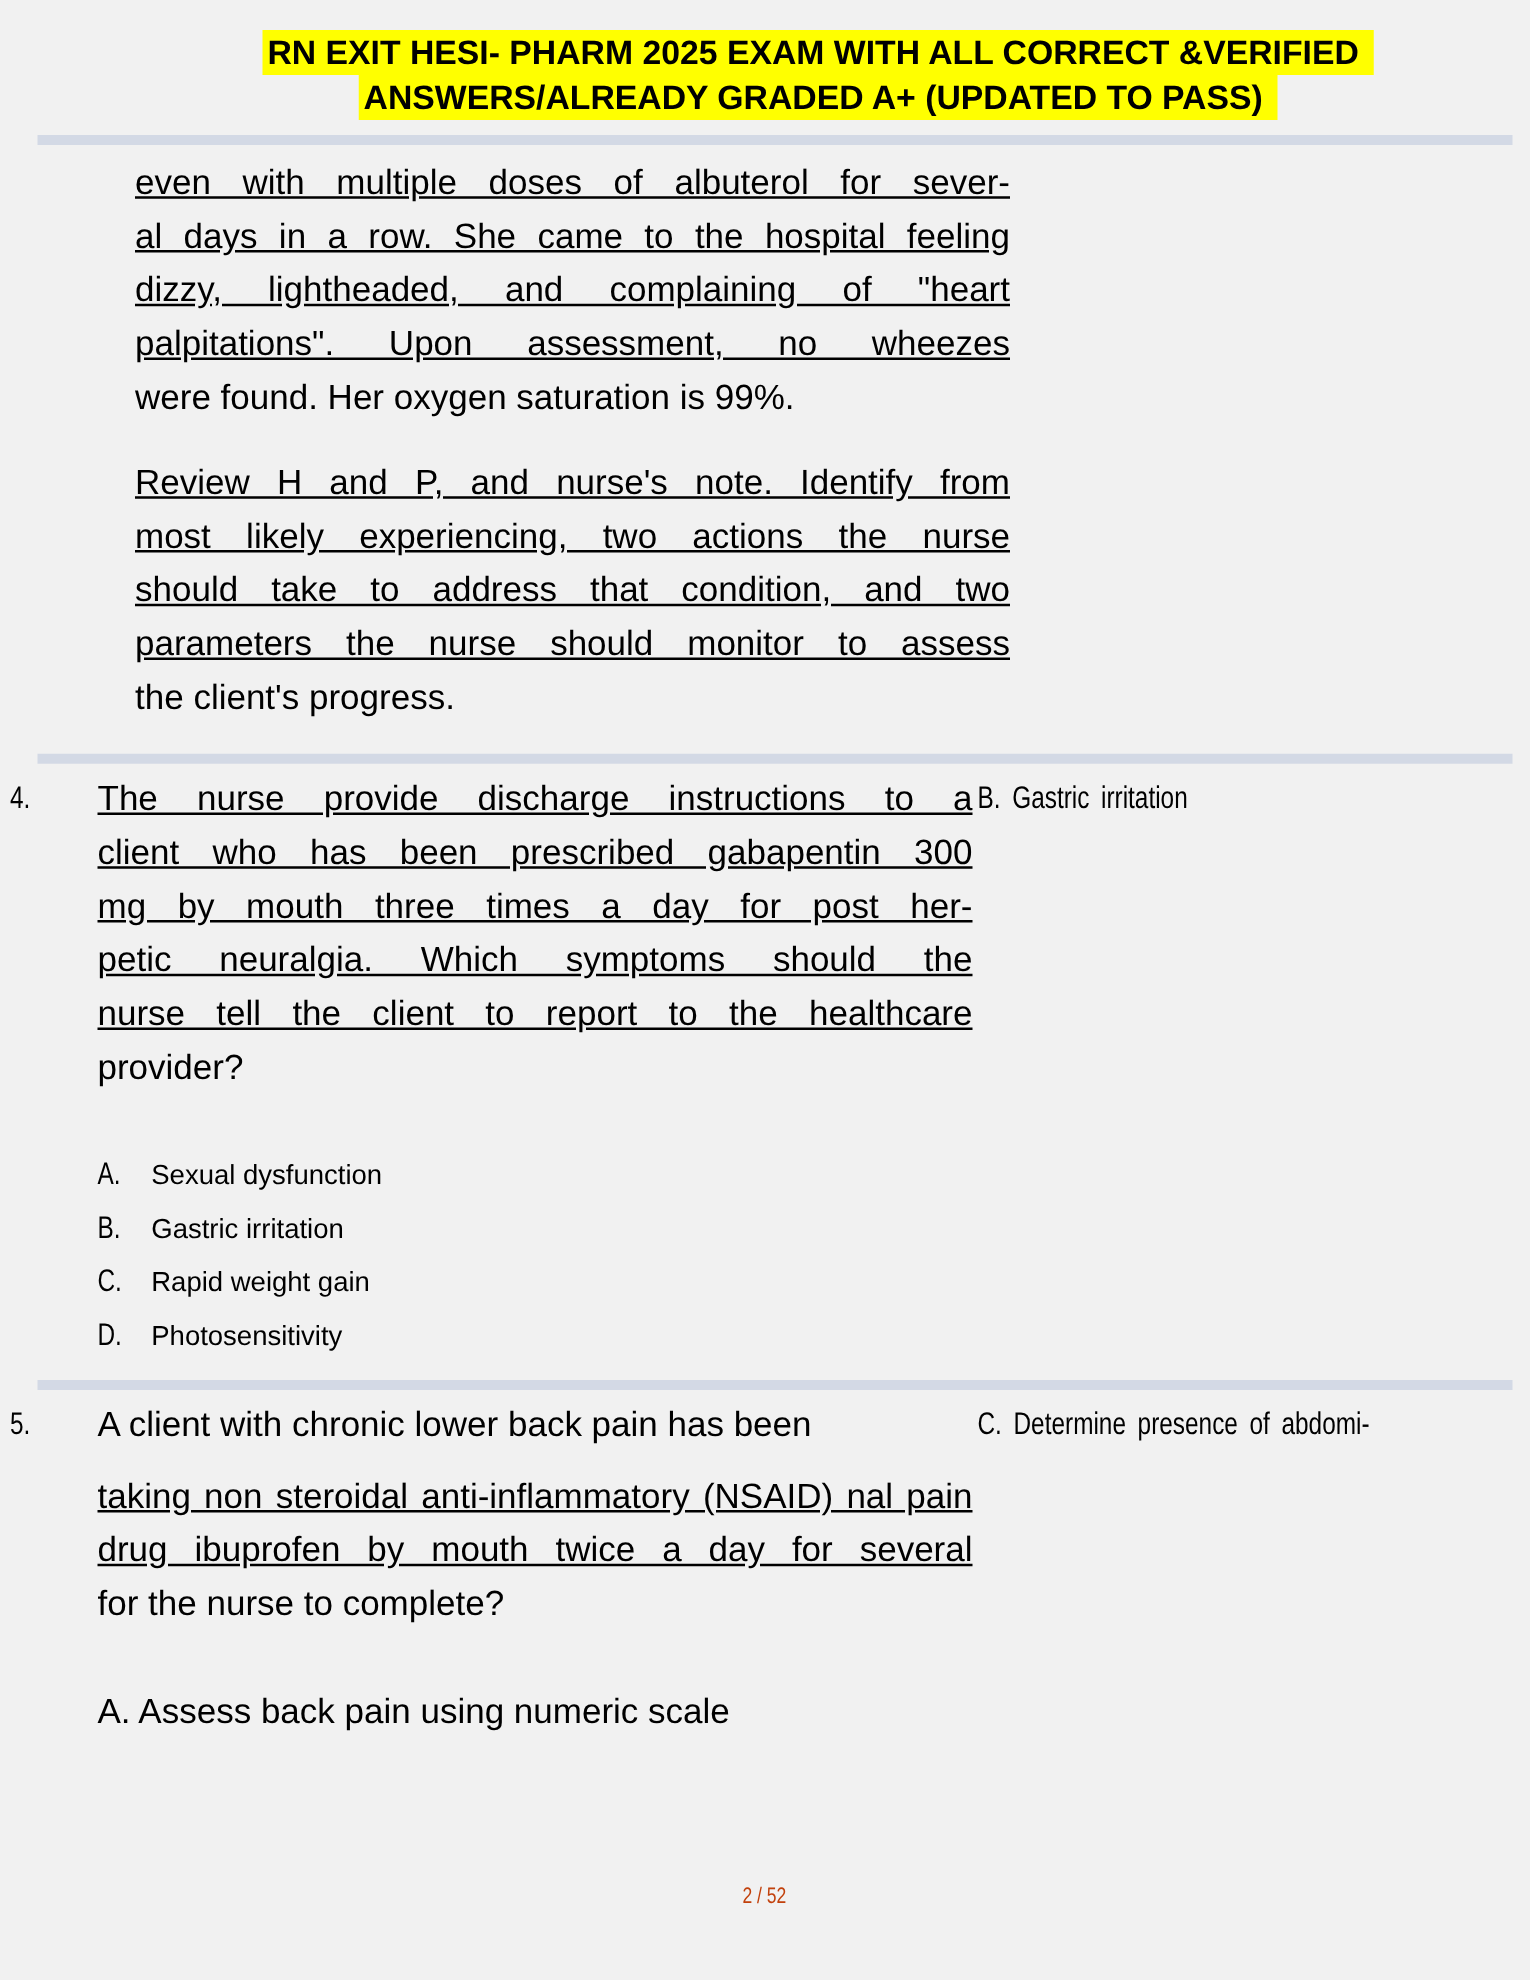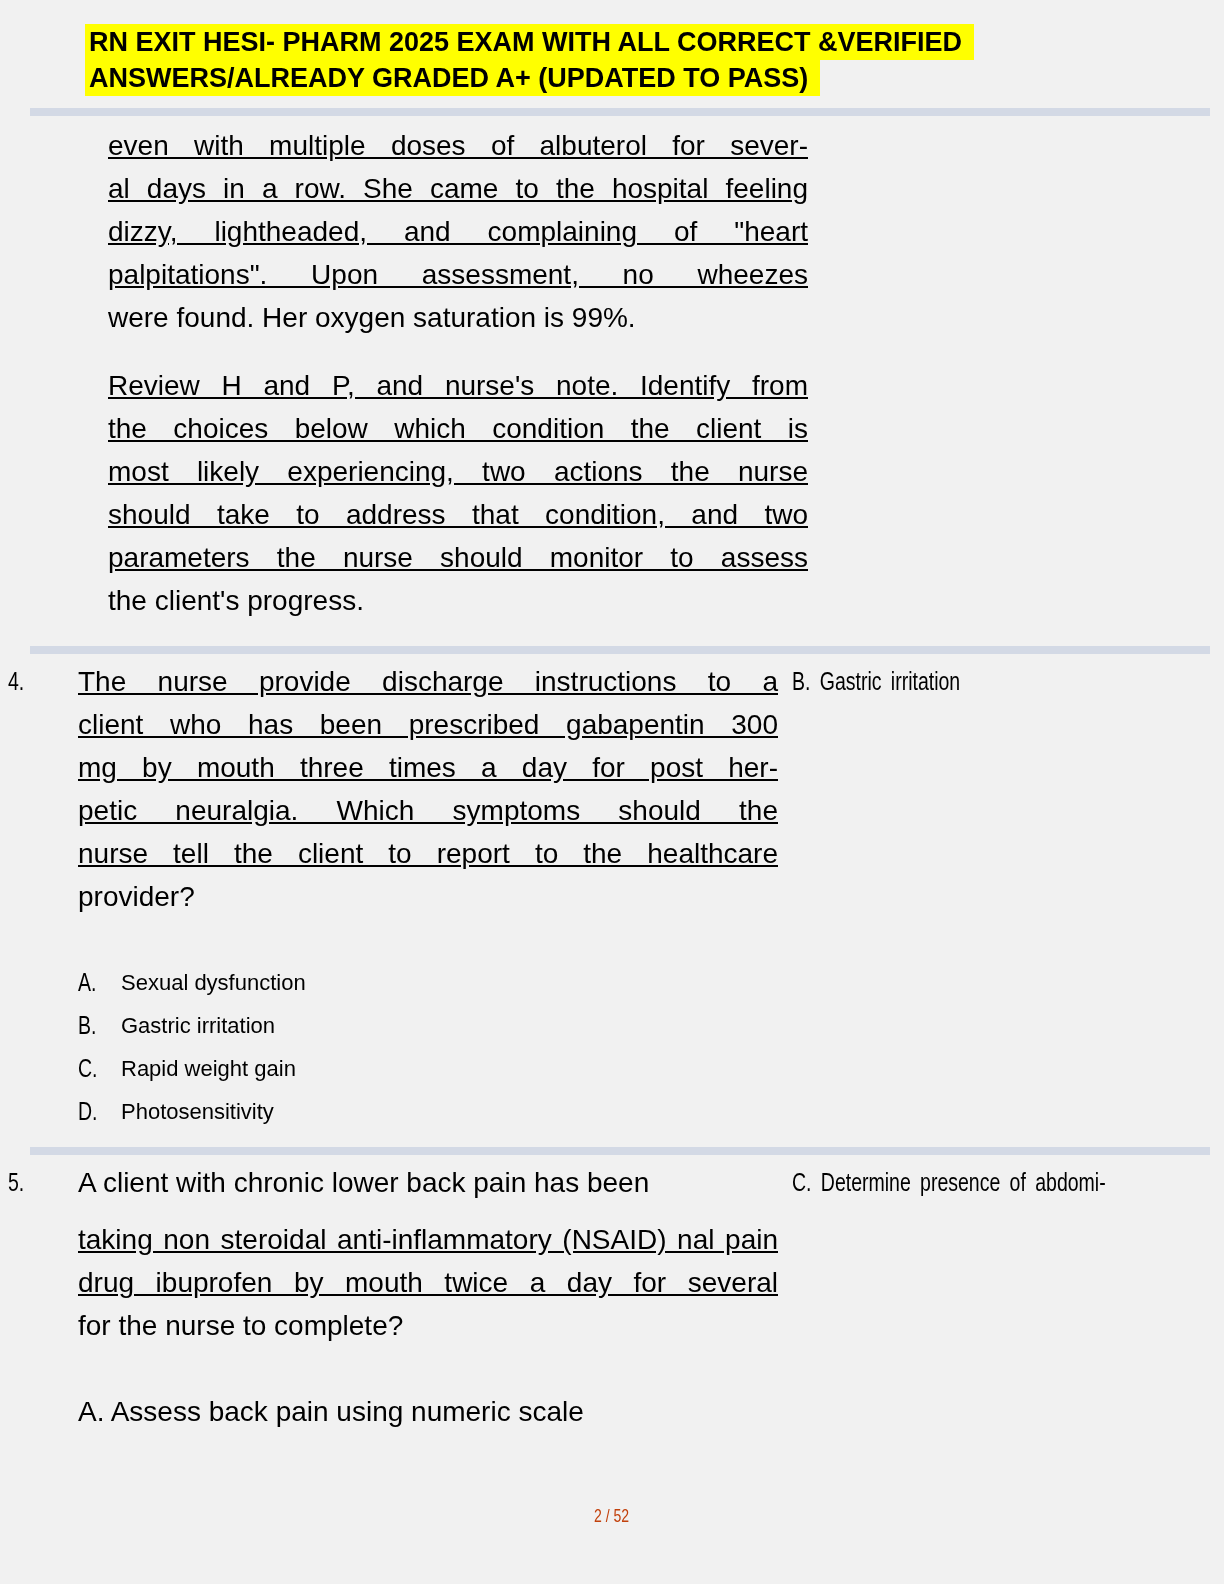--- a/index.html
+++ b/index.html
@@ -5,21 +5,21 @@
   html,body{margin:0;padding:0;}
   .page{
     position:relative;
     width:1224px;height:1584px;
     background:#f1f1f1;
     font-family:"Liberation Sans", sans-serif;
     color:#000;
     overflow:hidden;
   }
   
-  .doc-title{padding:24px 0 0 85px;font-weight:700;font-size:27px;}
+  .doc-title{padding:24px 0 0 85px;font-weight:700;font-size:27px;text-align:center;}
   .title-line{white-space:nowrap;}
   .hl{
     display:inline-block;
     line-height:36px;
     background:#ffff00;
     padding:0 12px 0 4px;
   }
   
   .divider{height:8px;background:#d3d9e5;margin:12px 14px 0 30px;}
   .divider.d2{margin-top:24px;}
@@ -28,21 +28,21 @@
   .intro{margin-left:108px;width:700px;font-size:28px;line-height:43px;}
   .para .line{min-height:43px;}
   .jlines .line:not(:last-child){text-align:justify;text-align-last:justify;text-decoration:underline;}
   .intro .para.p1{margin-top:8px;}
   .intro .para.p2{margin-top:25px;}
   
   .qrow{display:flex;align-items:flex-start;margin-top:6px;}
   .qnum{flex:0 0 78px;width:78px;box-sizing:border-box;padding-left:8px;
         font-size:25px;line-height:43px;}
   .qbody{flex:0 0 700px;width:700px;font-size:28px;line-height:43px;}
-  .qanswer{margin-left:14px;font-size:25px;line-height:43px;white-space:nowrap;}
+  .qanswer{margin-left:4px;font-size:25px;line-height:43px;white-space:nowrap;}
   .answer{word-spacing:5px;}
   
   .cond{display:inline-block;transform:scaleX(0.78);transform-origin:0 50%;white-space:nowrap;}
   .condc{display:inline-block;transform:scaleX(0.78);transform-origin:50% 50%;white-space:nowrap;}
   
   .options{margin-top:43px;}
   .opt{display:flex;}
   .opt-letter{flex:0 0 43px;width:43px;font-size:25px;line-height:43px;}
   .opt-text{font-size:22px;line-height:43px;}
   
@@ -70,21 +70,20 @@
   <section class="intro">
     <div class="para jlines p1">
       <div class="line">even with multiple doses of albuterol for sever-</div>
       <div class="line">al days in a row. She came to the hospital feeling</div>
       <div class="line">dizzy, lightheaded, and complaining of "heart</div>
       <div class="line">palpitations". Upon assessment, no wheezes</div>
       <div class="line">were found. Her oxygen saturation is 99%.</div>
     </div>
     <div class="para jlines p2">
       <div class="line">Review H and P, and nurse's note. Identify from</div>
-      <div class="line">the choices below which condition the client is</div>
       <div class="line">most likely experiencing, two actions the nurse</div>
       <div class="line">should take to address that condition, and two</div>
       <div class="line">parameters the nurse should monitor to assess</div>
       <div class="line">the client's progress.</div>
     </div>
   </section>
 
   <div class="divider d2"></div>
 
   <section class="qrow">

